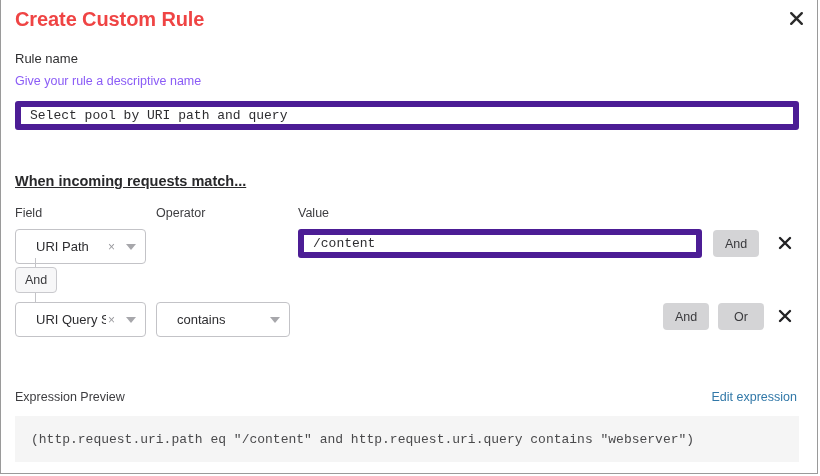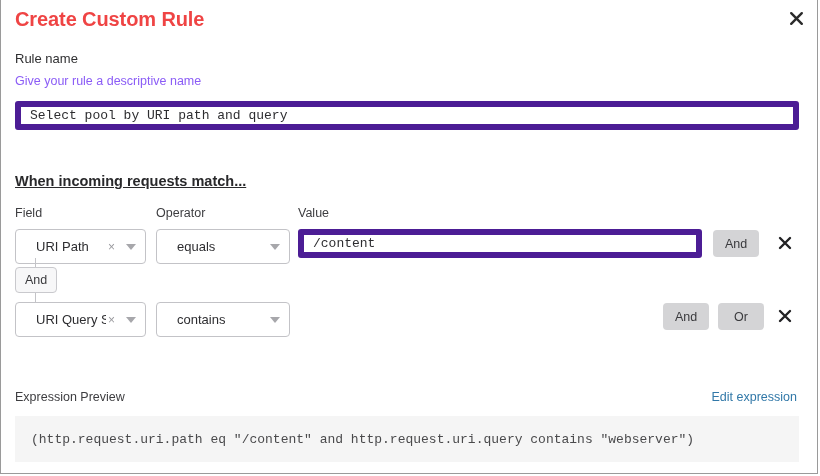--- a/index.html
+++ b/index.html
@@ -284,26 +284,20 @@
   <div class="col-label col-value">Value</div>
 
   <div class="select-box field-select-1">
     <span class="select-value">URI Path</span>
     <span class="select-clear">×</span>
     <span class="select-caret">
         <span class="caret-tri"></span>
       </span>
   </div>
 
-  <div class="select-box op-select-1">
-    <span class="select-value">equals</span>
-    <span class="select-caret">
-        <span class="caret-tri"></span>
-      </span>
-  </div>
 
   <input class="text-input value-input-1" type="text" value="/content" style="">
 
   <button class="logic-btn and-btn-1">And</button>
 
   <div class="delete-btn del-1">
     <svg width="14" height="14" viewBox="0 0 14 14" aria-hidden="true">
       <path d="M2 2 L12 12 M12 2 L2 12" stroke="currentColor" stroke-width="2.4" stroke-linecap="round"></path>
     </svg>
   </div>

